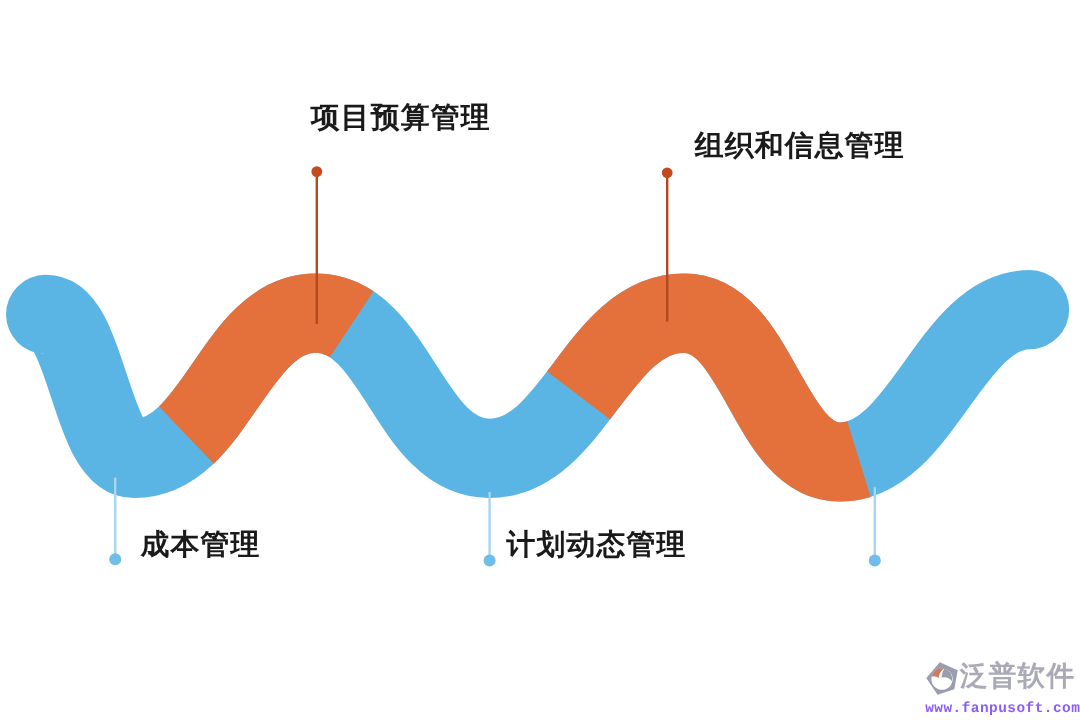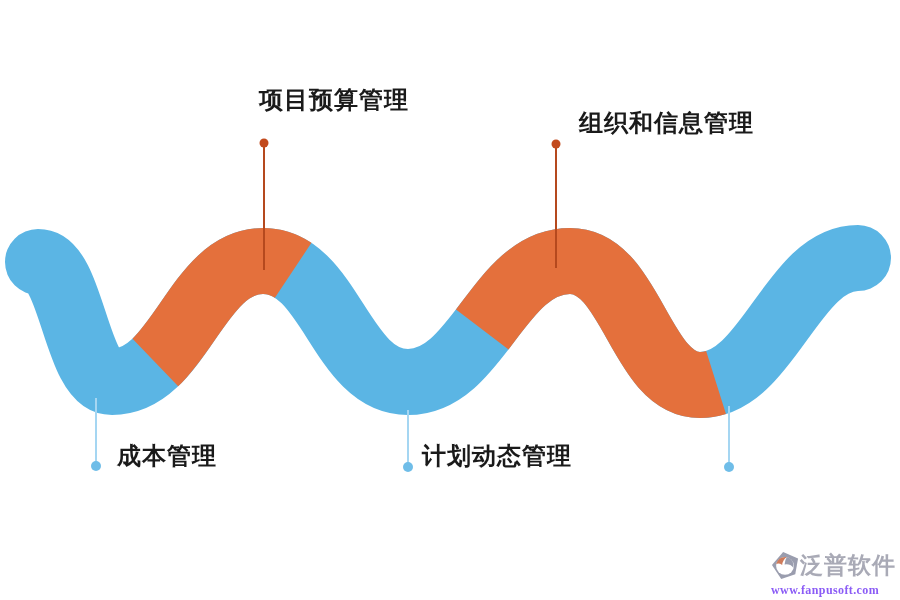--- a/index.html
+++ b/index.html
@@ -2,21 +2,21 @@
 <html><head>
 <meta charset="utf-8">
 <style>
   html, body { margin: 0; padding: 0; background: #ffffff; }
   .canvas {
     position: relative;
     width: 900px;
     height: 600px;
     background: #ffffff;
     overflow: hidden;
-    font-family: Liberation Serif, serif;
+    font-family: Liberation Mono, monospace;
   }
   .wave-svg {
     position: absolute;
     left: 0; top: 0;
     width: 900px; height: 600px;
   }
   .stage-label {
     position: absolute;
     font-size: 24px;
     font-weight: 700;

